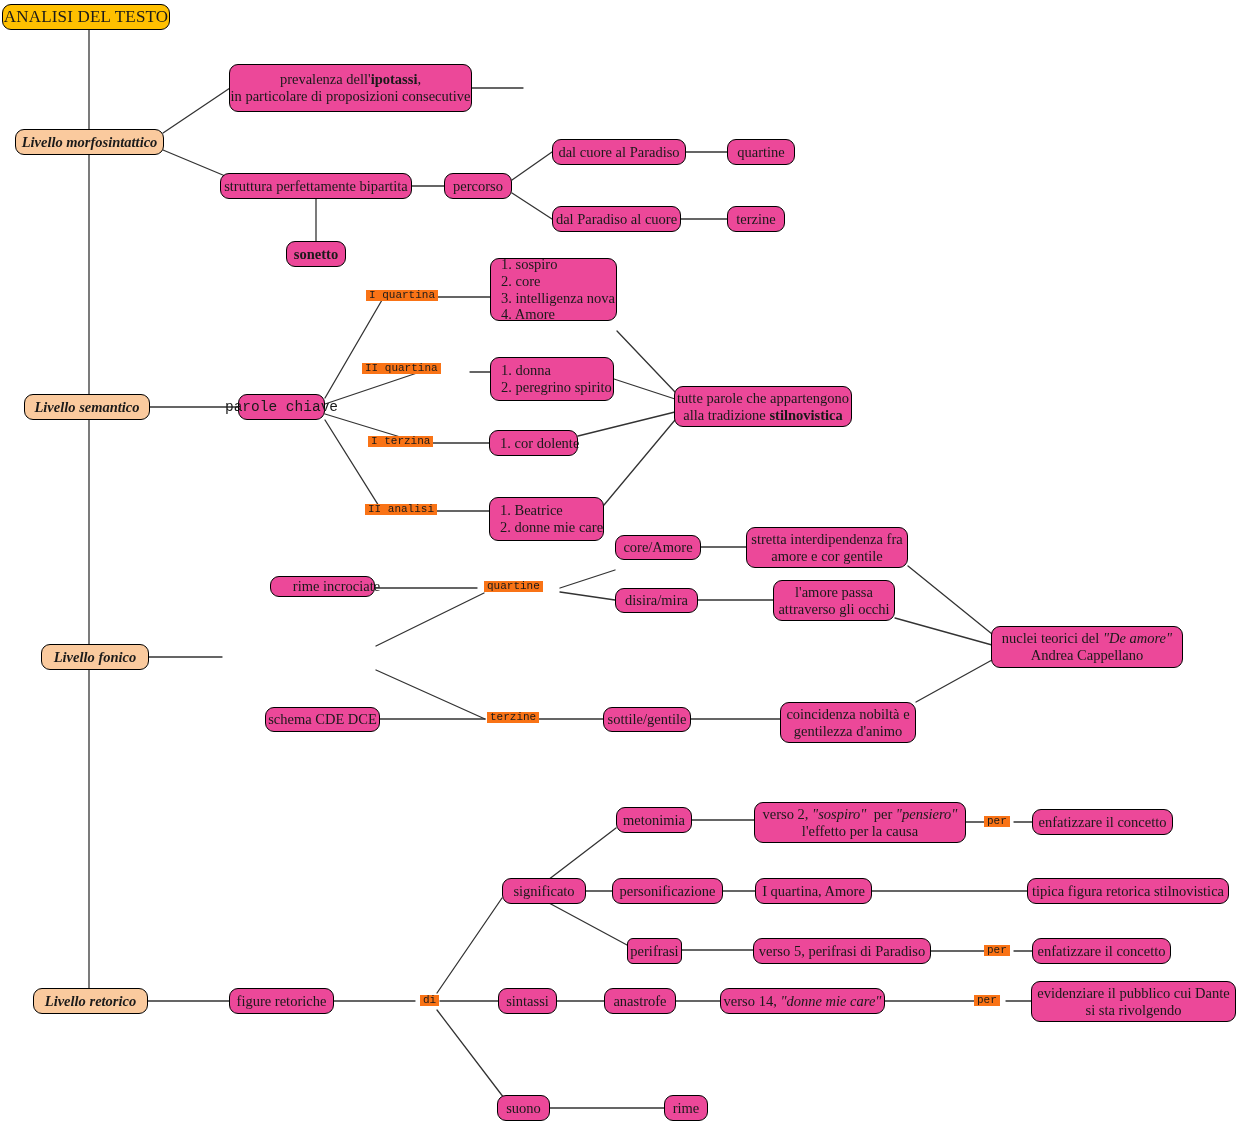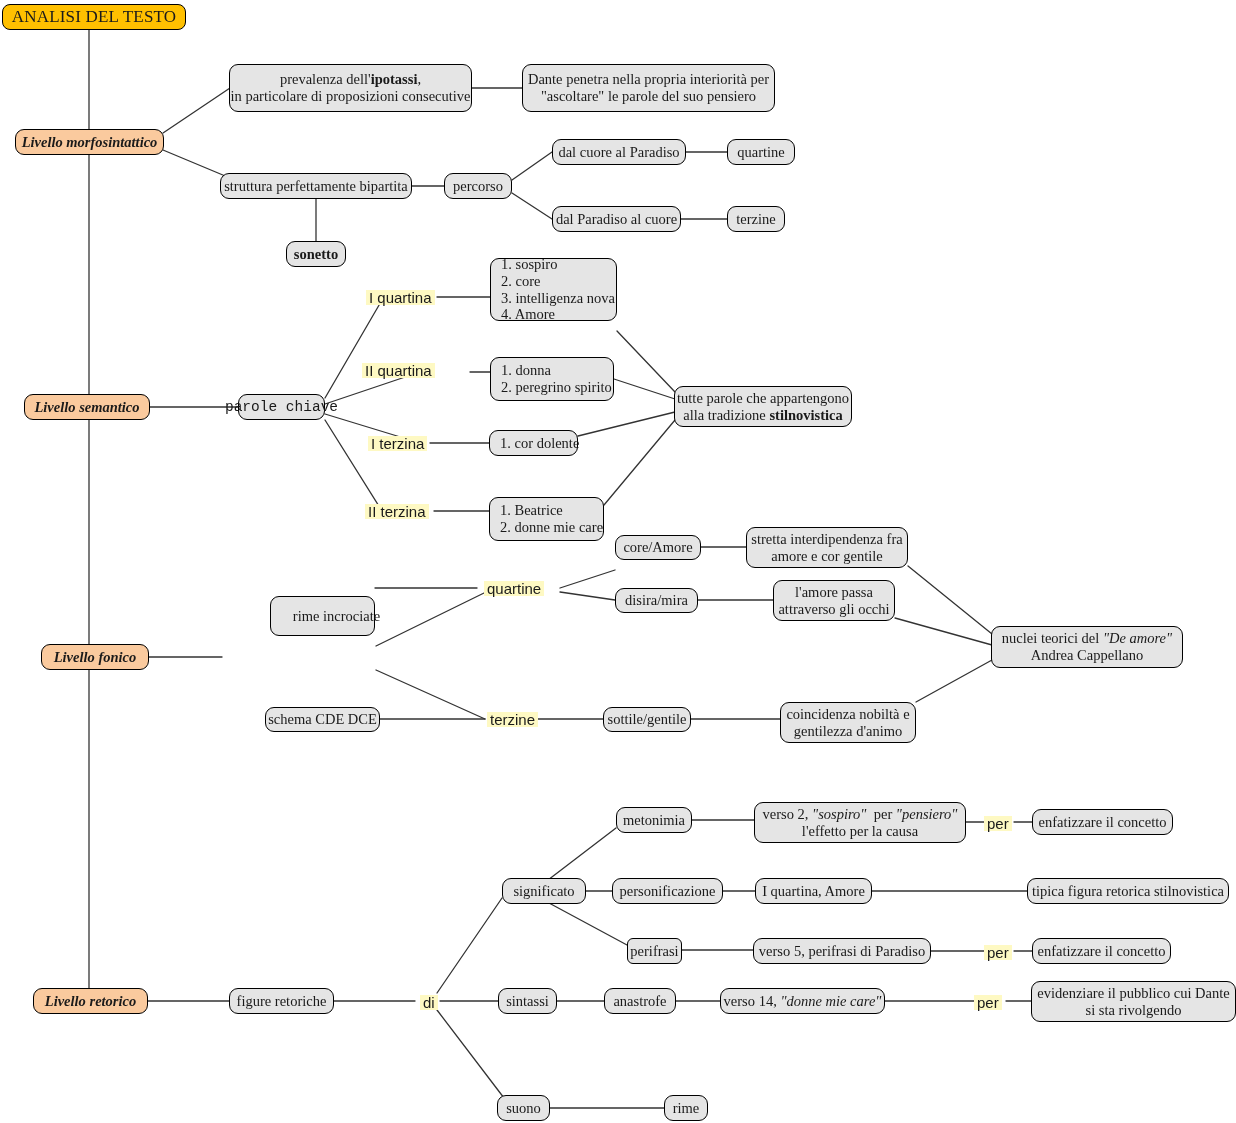--- a/index.html
+++ b/index.html
@@ -24,21 +24,21 @@
   }
   .node {
     position: absolute;
     box-sizing: border-box;
     display: flex;
     align-items: center;
     justify-content: center;
     text-align: center;
     border: 1px solid #000000;
     border-radius: 9px;
-    background: #e5e5e5;
+    background: #ec4899;
     color: #1a1a1a;
     font-size: 14.5px;
     line-height: 1.16;
     white-space: pre;
     padding: 2px 8px;
     z-index: 3;
   }
   .node.title {
     background: #FFC000;
     border-radius: 8px;
@@ -54,24 +54,24 @@
   }
   .node.bold { font-weight: bold; }
   .node.listbox {
     justify-content: flex-start;
     text-align: left;
     padding-left: 10px;
   }
   
   .linklabel {
     position: absolute;
-    font-family: Liberation Sans, sans-serif;
-    font-size: 15px;
+    font-family: Liberation Mono, monospace;
+    font-size: 11px;
     color: #1a1a1a;
-    background: #fef9c3;
+    background: #f97316;
     padding: 0 3px;
     white-space: nowrap;
     z-index: 4;
     line-height: 1;
   }
   b { font-weight: bold; }
   i { font-style: italic; }
 </style>
 </head>
 <body>
@@ -147,29 +147,27 @@
 
       <path d="M557,1001 L604,1001"></path>
       <path d="M676,1001 L720,1001"></path>
       <path d="M885,1001 L975,1001"></path>
       <path d="M1006,1001 L1032,1001"></path>
 
       <path d="M550,1108 L664,1108"></path>
     </g>
   </svg>
 
-  <div class="node title" style="left:2px; top:4px; width:184px; height:26px;">ANALISI DEL TESTO</div>
+  <div class="node title" style="left:2px; top:4px; width:168px; height:26px;border-radius:9px;">ANALISI DEL TESTO</div>
 
   <div class="node level" style="left:15px; top:129px; width:149px; height:26px;">Livello morfosintattico</div>
 
   <div class="node" style="left:229px; top:64px; width:243px; height:48px;"><span><span>prevalenza dell'</span><b>ipotassi</b><span>,</span>
 <span>in particolare di proposizioni consecutive</span></span></div>
 
-  <div class="node" style="left:522px; top:64px; width:253px; height:48px;"><span><span>Dante penetra nella propria interiorità per</span>
-<span>"ascoltare" le parole del suo pensiero</span></span></div>
 
   <div class="node" style="left:220px; top:173px; width:192px; height:26px;">struttura perfettamente bipartita</div>
 
   <div class="node bold" style="left:286px; top:241px; width:60px; height:26px;">sonetto</div>
 
   <div class="node" style="left:444px; top:173px; width:68px; height:26px;">percorso</div>
 
   <div class="node" style="left:552px; top:139px; width:134px; height:26px;">dal cuore al Paradiso</div>
 
   <div class="node" style="left:727px; top:139px; width:68px; height:26px;">quartine</div>
@@ -178,42 +176,42 @@
 
   <div class="node" style="left:727px; top:206px; width:58px; height:26px;">terzine</div>
 
   <div class="node level" style="left:24px; top:394px; width:126px; height:26px;">Livello semantico</div>
 
   <div class="node" style="left:238px; top:394px; width:87px; height:26px;font-family:Liberation Mono, monospace;">parole chiave</div>
 
   <div class="linklabel" style="left:366px; top:290px;">I quartina</div>
   <div class="linklabel" style="left:362px; top:363px;">II quartina</div>
   <div class="linklabel" style="left:368px; top:436px;">I terzina</div>
-  <div class="linklabel" style="left:365px; top:504px;">II terzina</div>
+  <div class="linklabel" style="left:365px; top:504px;">II analisi</div>
 
   <div class="node listbox" style="left:490px; top:258px; width:127px; height:63px;">1. sospiro
 2. core
 3. intelligenza nova
 4. Amore</div>
 
   <div class="node listbox" style="left:490px; top:357px; width:124px; height:44px;">1. donna
 2. peregrino spirito</div>
 
   <div class="node listbox" style="left:489px; top:430px; width:89px; height:26px;">1. cor dolente</div>
 
   <div class="node listbox" style="left:489px; top:497px; width:115px; height:44px;">1. Beatrice
 2. donne mie care</div>
 
   <div class="node" style="left:674px; top:386px; width:178px; height:41px;"><span><span>tutte parole che appartengono</span>
 <span>alla tradizione </span><b>stilnovistica</b></span></div>
 
   <div class="node level" style="left:41px; top:644px; width:108px; height:26px;">Livello fonico</div>
 
 
-  <div class="node" style="left:270px; top:596px; width:105px; height:40px;padding-left:36px;">rime incrociate</div>
+  <div class="node" style="left:270px; top:576px; width:105px; height:21px;padding-left:36px;">rime incrociate</div>
 
   <div class="node" style="left:265px; top:707px; width:115px; height:25px;">schema CDE DCE</div>
 
   <div class="linklabel" style="left:484px; top:581px;">quartine</div>
   <div class="linklabel" style="left:487px; top:712px;">terzine</div>
 
   <div class="node" style="left:615px; top:535px; width:86px; height:25px;">core/Amore</div>
 
   <div class="node" style="left:615px; top:588px; width:83px; height:25px;">disira/mira</div>
 

